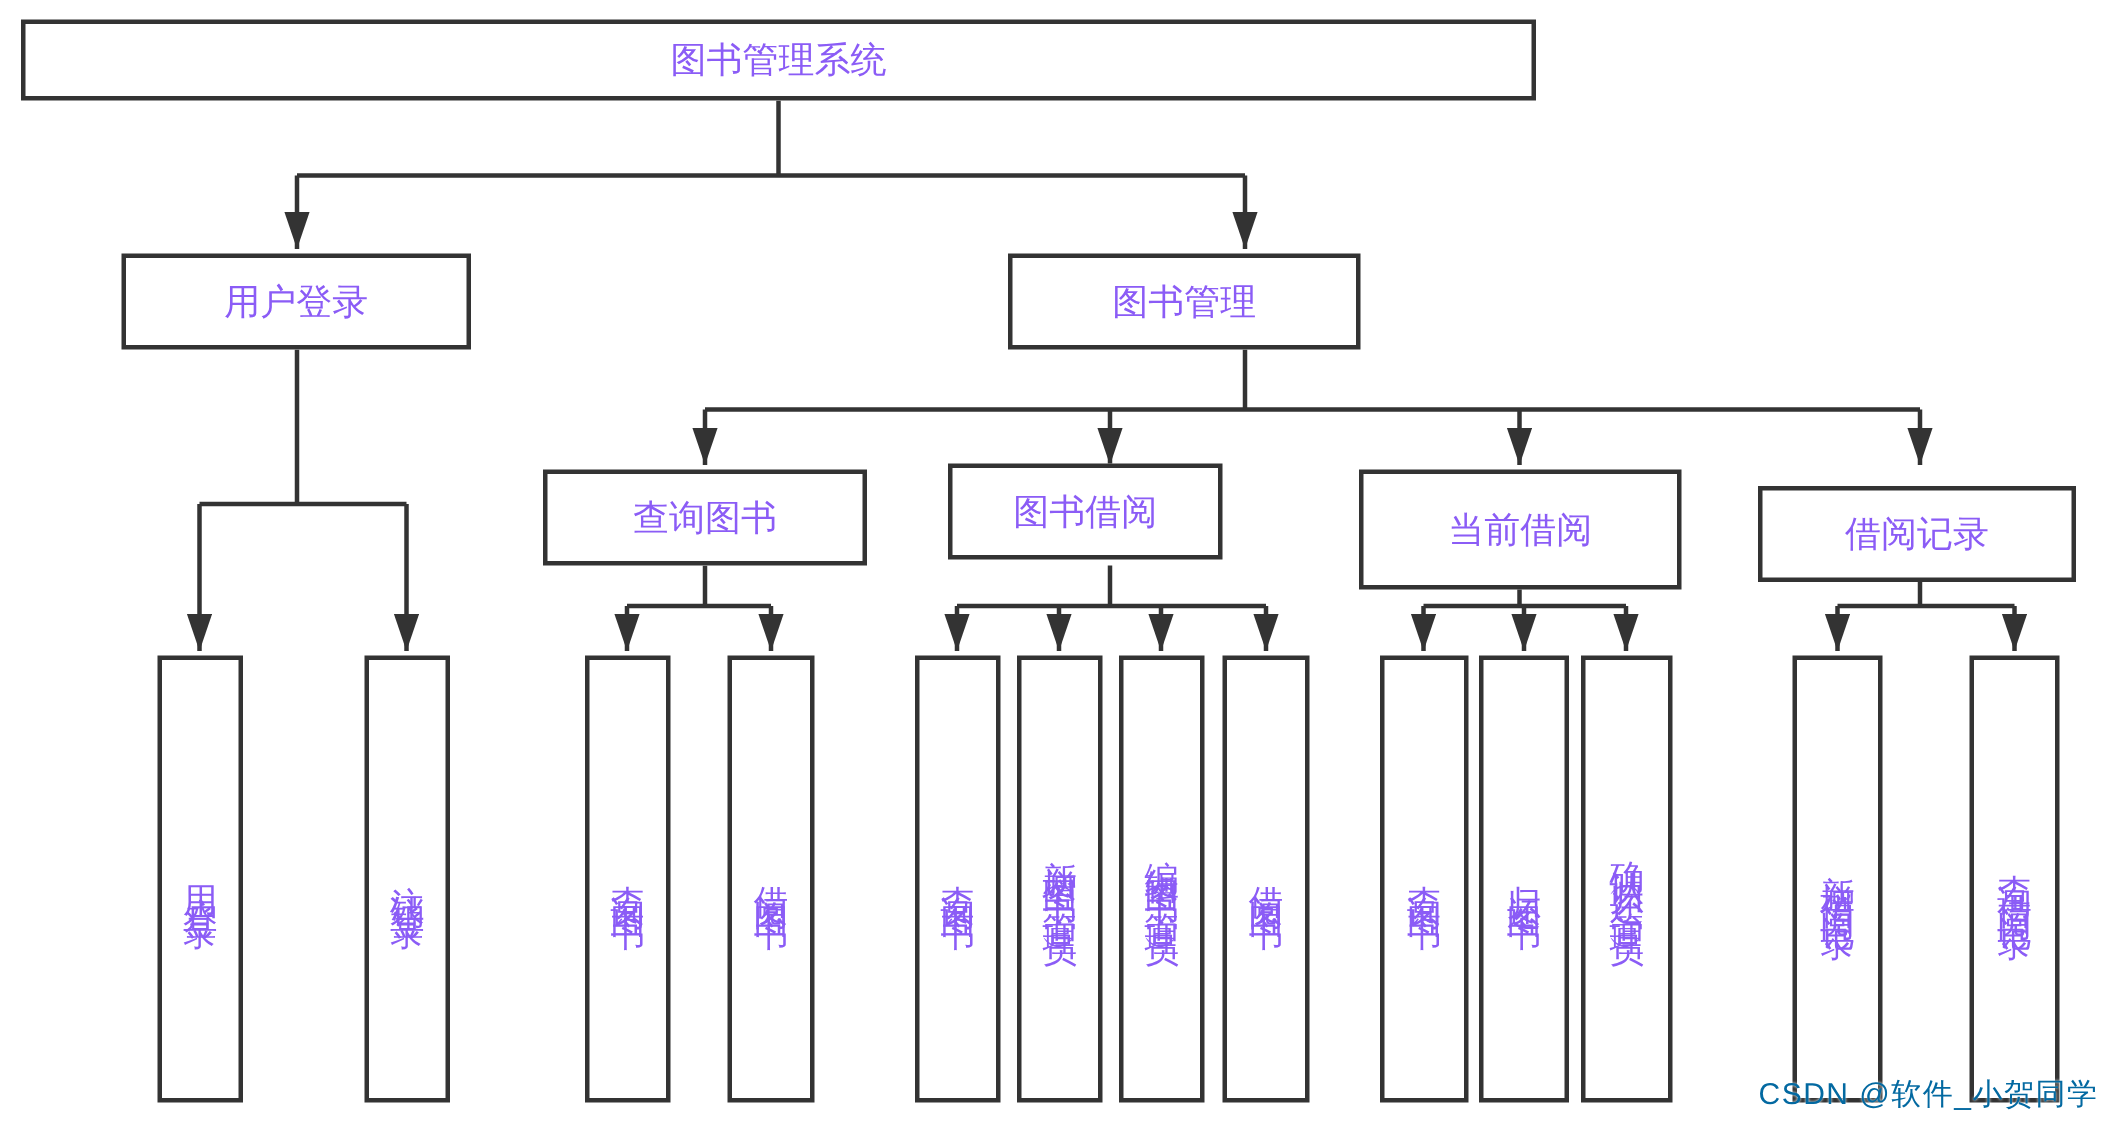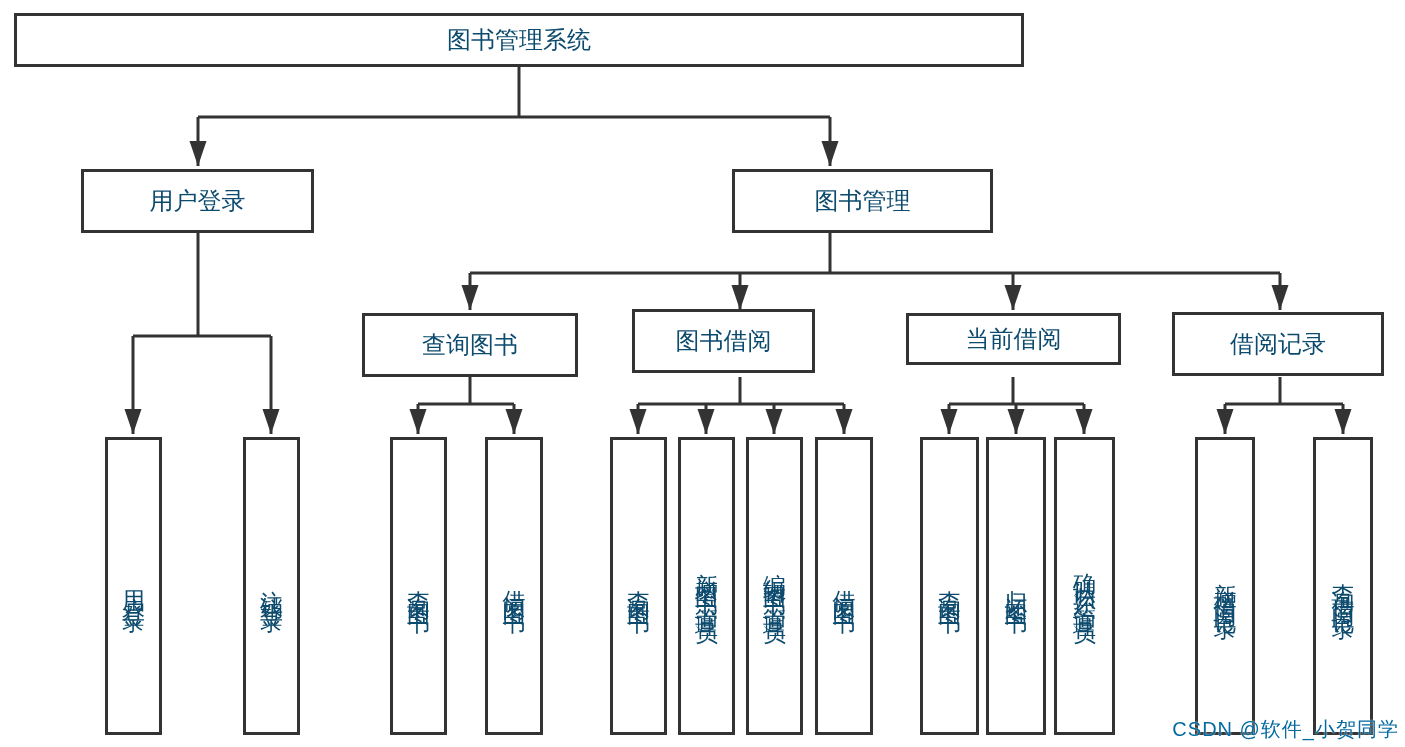--- a/index.html
+++ b/index.html
@@ -7,21 +7,21 @@
     position:relative;width:1405px;height:747px;background:#ffffff;
     font-family:"Liberation Sans",sans-serif;overflow:hidden;color:#222;
   }
   .edges{position:absolute;left:0;top:0;width:1405px;height:747px;}
   .edges line{stroke:#333333;stroke-width:3;}
   .edges line.a{marker-end:url(#ah);}
   .node{
     position:absolute;box-sizing:border-box;background:#ffffff;
     border:3px solid #333333;display:flex;align-items:center;justify-content:center;
   }
-  .node .lbl{font-size:24px;color:#0c4a6e;white-space:nowrap;}
+  .node .lbl{font-size:24px;color:#8b5cf6;white-space:nowrap;}
   .node.v .lbl{
     writing-mode:vertical-rl;text-orientation:mixed;
     font-size:23px;letter-spacing:7px;line-height:1;
   }
   .watermark{
     position:absolute;right:6px;bottom:4px;font-size:20px;color:#0369a1;
     text-shadow:0 0 2px #ffffff;white-space:nowrap;letter-spacing:1px;
   }
 </style>
 </head>
@@ -91,34 +91,34 @@
     </g>
   </svg>
 
   <div class="node h" style="left:14px;top:13px;width:1010px;height:54px">
     <span class="lbl">图书管理系统</span>
   </div>
 
   <div class="node h" style="left:81px;top:169px;width:233px;height:64px">
     <span class="lbl">用户登录</span>
   </div>
-  <div class="node h" style="left:732px;top:169px;width:261px;height:64px">
+  <div class="node h" style="left:672px;top:169px;width:235px;height:64px">
     <span class="lbl">图书管理</span>
   </div>
 
   <div class="node h" style="left:362px;top:313px;width:216px;height:64px">
     <span class="lbl">查询图书</span>
   </div>
   <div class="node h" style="left:632px;top:309px;width:183px;height:64px">
     <span class="lbl">图书借阅</span>
   </div>
-  <div class="node h" style="left:906px;top:313px;width:215px;height:52px">
+  <div class="node h" style="left:906px;top:313px;width:215px;height:80px">
     <span class="lbl">当前借阅</span>
   </div>
-  <div class="node h" style="left:1172px;top:312px;width:212px;height:64px">
+  <div class="node h" style="left:1172px;top:324px;width:212px;height:64px">
     <span class="lbl">借阅记录</span>
   </div>
 
   <div class="node v" style="left:105px;top:437px;width:57px;height:298px">
     <span class="lbl">用户登录</span>
   </div>
   <div class="node v" style="left:243px;top:437px;width:57px;height:298px">
     <span class="lbl">注销登录</span>
   </div>
 

